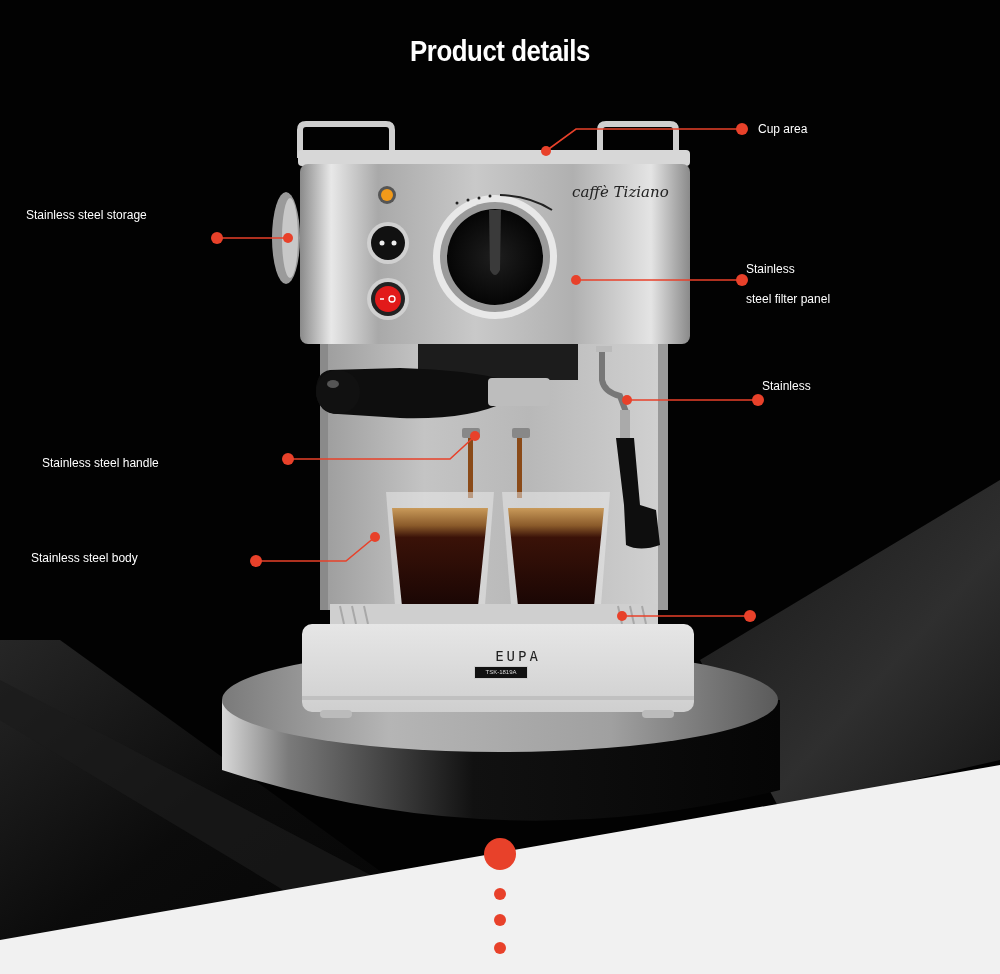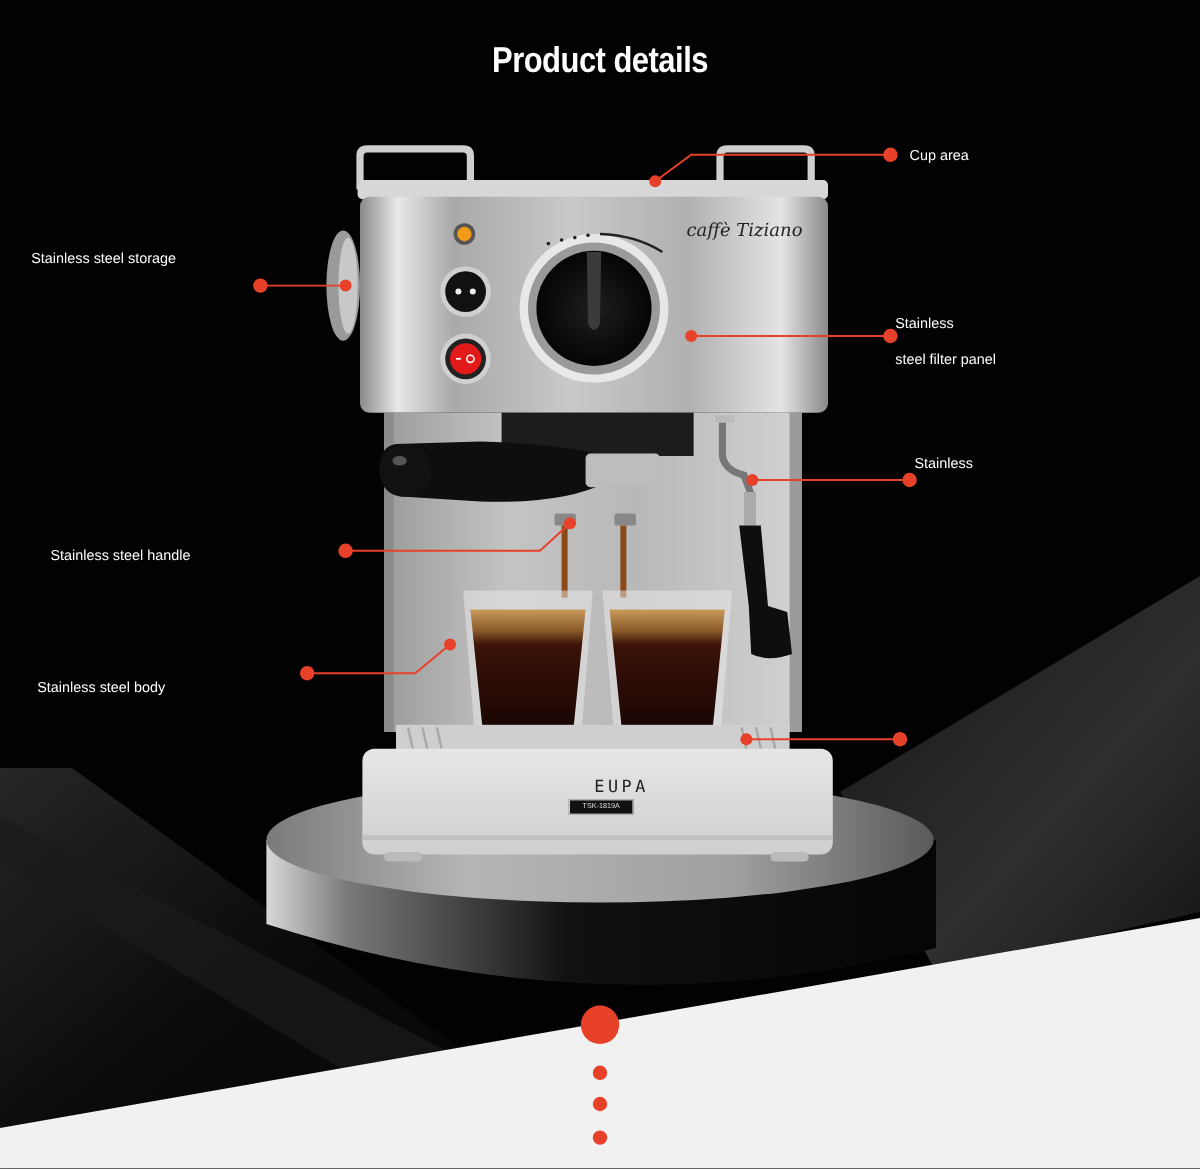--- a/index.html
+++ b/index.html
@@ -226,21 +226,21 @@
   <div class="label center" style="left:746px; top:254px; width:200px;">
     <div>Stainless</div>
     <div>steel filter panel</div>
   </div>
   <div class="label center" style="left:762px; top:371px; width:170px;">
     <div>Stainless</div>
   </div>
   <div class="label" style="left:42px; top:432px;margin-top:16px;">
     <span>Stainless steel handle</span>
   </div>
-  <div class="label" style="left:31px; top:558px;">
+  <div class="label" style="left:31px; top:543px;">
     <span>Stainless steel body</span>
   </div>
 
   <svg class="dots" width="1000" height="974" viewBox="0 0 1000 974" xmlns="http://www.w3.org/2000/svg">
     <circle cx="500" cy="854" r="16" fill="#e8412a"></circle>
     <circle cx="500" cy="894" r="6" fill="#e8412a"></circle>
     <circle cx="500" cy="920" r="6" fill="#e8412a"></circle>
     <circle cx="500" cy="948" r="6" fill="#e8412a"></circle>
   </svg>
 

